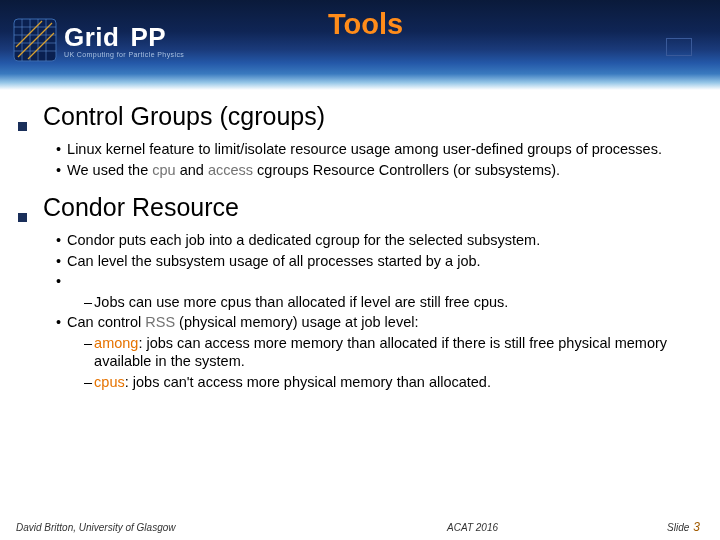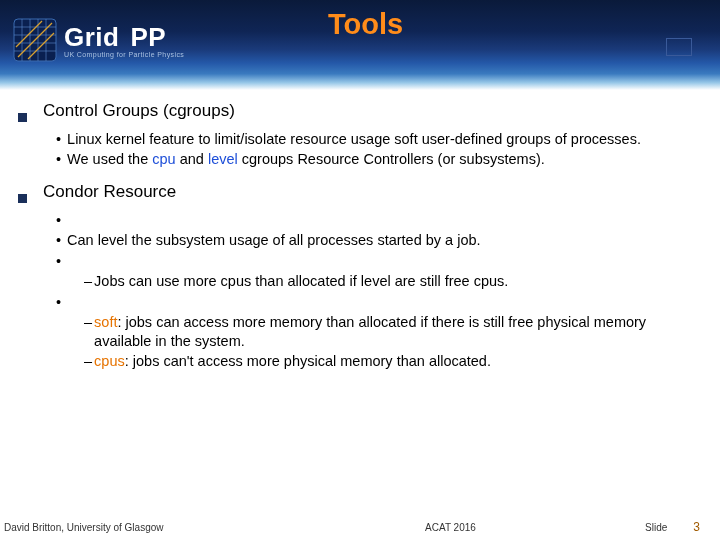--- a/index.html
+++ b/index.html
@@ -37,40 +37,41 @@
 
 .content {
   padding: 10px 20px 0 18px;
   font-size: 14.5px;
   line-height: 1.28;
   color: #000;
 }
 .sec { margin-bottom: 12px; }
 .sec-head { display:flex; align-items:baseline; margin-bottom:8px; }
 .sq { display:inline-block; width:9px; height:9px; background:#1a2f5a; margin-right:16px; flex-shrink:0; position:relative; top:6px;}
-.sec-title { font-size: 17px; font-family: 'Comic Sans MS', cursive, sans-serif; }
+.sec-title { font-size: 25px; font-family: 'Comic Sans MS', cursive, sans-serif; }
 
 .points { margin-left: 38px; }
 .pt { display:flex; margin-bottom:2px; }
 .bul { margin-right:6px; flex-shrink:0; }
 .sub { margin-left: 28px; }
 .dash { margin-right:2px; }
 
-.hl-red { color: #1d4ed8; text-align: right; }
+.hl-red { color: #737373; text-align: right; }
 .hl-orange { color: #e67300; }
 
 .footer {
   position:absolute; bottom:6px; left:0; right:0;
-  display:flex; padding: 0 20px 0 4px;
+  display:flex; padding: 0 20px 0 16px;
   font-size: 10px; color:#333;
   align-items:baseline;
+  font-style:italic;
 }
 .footer .auth { flex:1; }
 .footer .conf { flex:0 0 220px; text-align:left; }
-.footer .slide-lbl { margin-right:26px;text-align:center; }
+.footer .slide-lbl { margin-right:4px;text-align:center; }
 .footer .pg { color:#a05a00; font-size:12px; }
 </style>
 </head>
 <body>
 
 <div class="header">
   <div class="logo-wrap">
     <div class="logo-img">
       <svg viewBox="0 0 46 46">
         <rect x="2" y="2" width="42" height="42" rx="4" fill="#0a2050" stroke="#3a6ab0" stroke-width="1"></rect>
@@ -104,54 +105,56 @@
 
 <div class="content" id="content">
     <div class="sec">
       <div class="sec-head">
         <span class="sq"></span>
         <span class="sec-title">Control Groups (cgroups)</span>
       </div>
       <div class="points">
         <div class="pt">
           <span class="bul">•</span>
-          <span><span>Linux kernel feature to limit/isolate resource usage soft user-defined groups of processes.</span></span>
+          <span><span>Linux kernel feature to limit/isolate resource usage among user-defined groups of processes.</span></span>
         </div>
         <div class="pt">
           <span class="bul">•</span>
-          <span><span>We used the </span><span class="hl-red">cpu</span><span> and </span><span class="hl-red">level</span><span> cgroups Resource Controllers (or subsystems).</span></span>
+          <span><span>We used the </span><span class="hl-red">cpu</span><span> and </span><span class="hl-red">access</span><span> cgroups Resource Controllers (or subsystems).</span></span>
         </div>
       </div>
     </div>
     <div class="sec">
       <div class="sec-head">
         <span class="sq"></span>
         <span class="sec-title">Condor Resource</span>
       </div>
       <div class="points">
         <div class="pt">
           <span class="bul">•</span>
+          <span><span>Condor puts each job into a dedicated cgroup for the selected subsystem.</span></span>
         </div>
         <div class="pt">
           <span class="bul">•</span>
           <span><span>Can level the subsystem usage of all processes started by a job.</span></span>
         </div>
         <div class="pt">
           <span class="bul">•</span>
         </div>
         <div class="pt sub">
           <span class="dash">–</span>
           <span><span>Jobs can use more cpus than allocated if level are still free cpus.</span></span>
         </div>
         <div class="pt">
           <span class="bul">•</span>
+          <span><span>Can control </span><span class="hl-red">RSS</span><span> (physical memory) usage at job level:</span></span>
         </div>
         <div class="pt sub">
           <span class="dash">–</span>
-          <span><span class="hl-orange">soft</span><span>: jobs can access more memory than allocated if there is still free physical memory available in the system.</span></span>
+          <span><span class="hl-orange">among</span><span>: jobs can access more memory than allocated if there is still free physical memory available in the system.</span></span>
         </div>
         <div class="pt sub">
           <span class="dash">–</span>
           <span><span class="hl-orange">cpus</span><span>: jobs can't access more physical memory than allocated.</span></span>
         </div>
       </div>
     </div>
   </div>
 
 <div class="footer">

